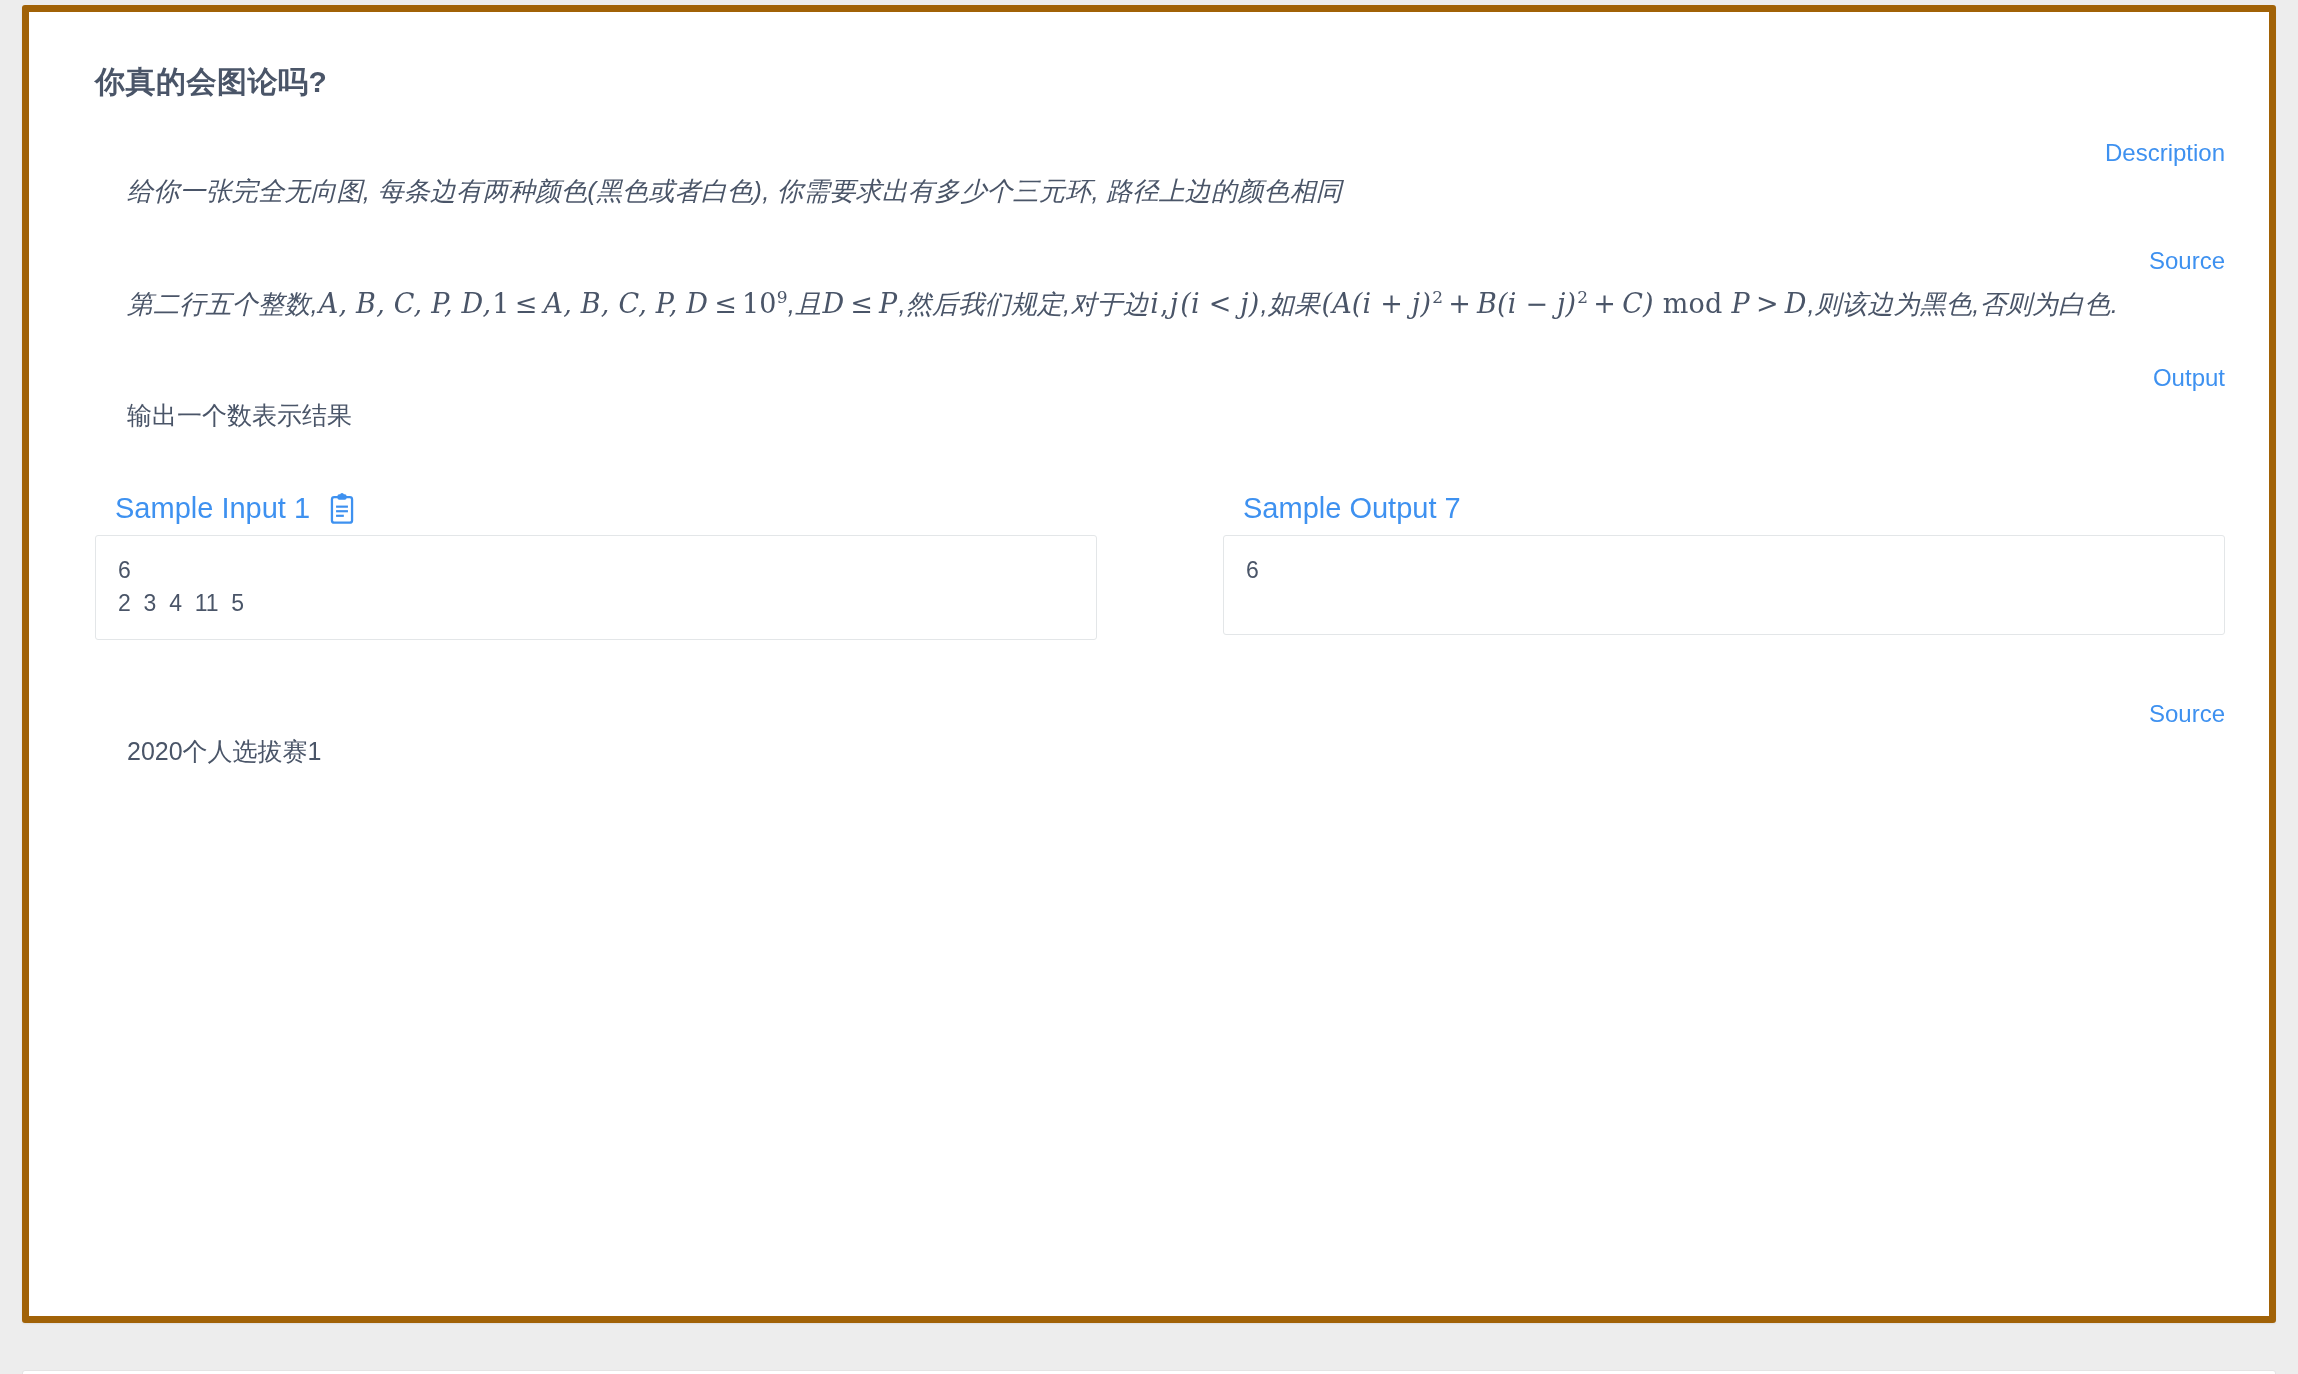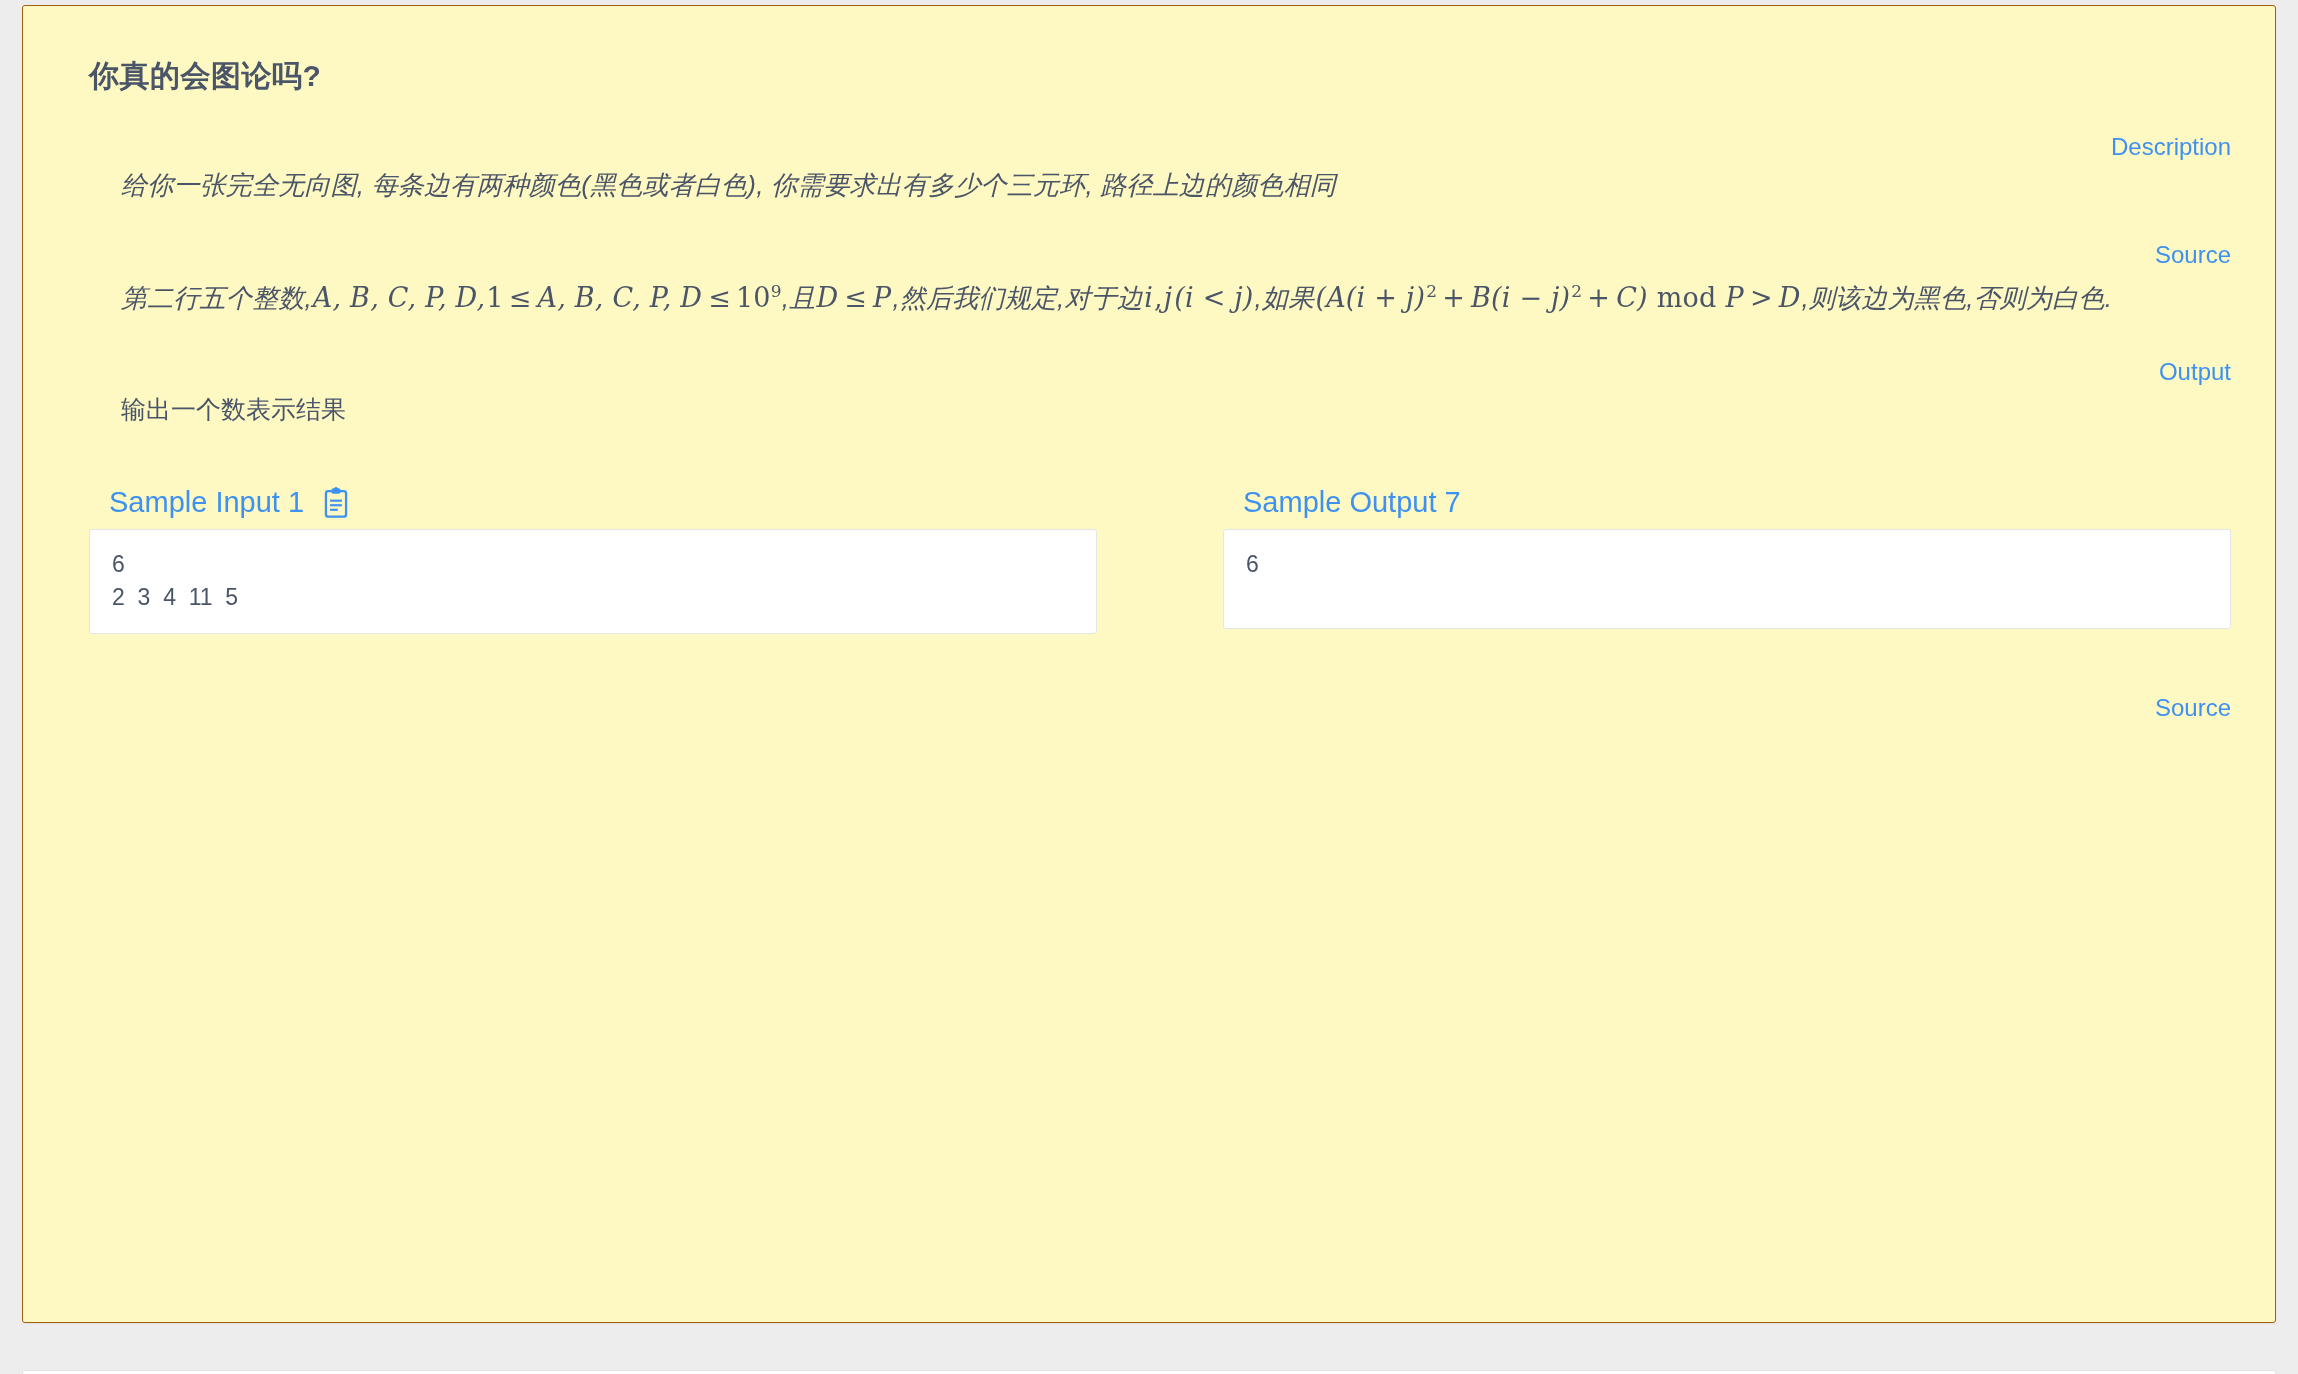--- a/index.html
+++ b/index.html
@@ -17,22 +17,22 @@
   .page {
     position: relative;
     width: 2298px;
     height: 1374px;
     box-sizing: border-box;
     padding: 0 22px;
     background: #ededed;
   }
 
   .card {
-    background: #fef9c3;
-    border: 1px solid #a16207;
+    background: #ffffff;
+    border: 7px solid #a16207;
     border-radius: 3px;
     box-shadow: 0 1px 2px rgba(0,0,0,0.06);
     box-sizing: border-box;
   }
 
   .problem-card {
     margin-top: 5px;
     padding: 36px 44px 60px 44px;
     height: 1318px;
   }
@@ -229,19 +229,20 @@
         <div class="sample-heading-row">
           <span class="sample-heading">Sample Output 7</span>
         </div>
         <div class="sample-box">6</div>
       </div>
 
     </div>
 
     <div class="section source-section">
       <div class="section-heading">Source</div>
+      <div class="plain-body">2020个人选拔赛1</div>
     </div>
 
   </div>
 
   <div class="footer-card"></div>
 
 </div>
 
 </body></html>

